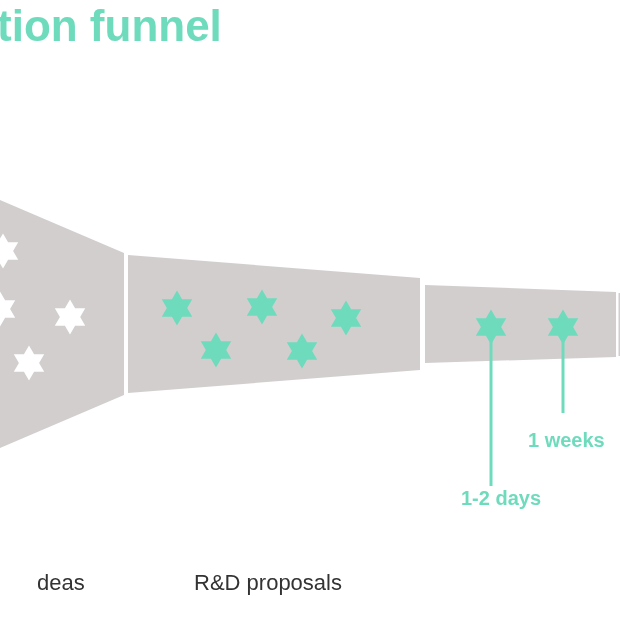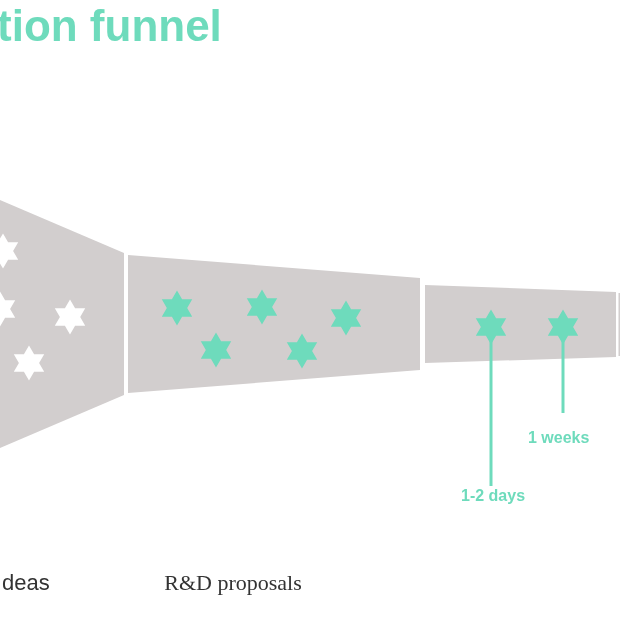--- a/index.html
+++ b/index.html
@@ -8,24 +8,25 @@
     background:#ffffff;font-family:"Liberation Sans",sans-serif;
   }
   .title{
     position:absolute;left:-3px;top:4px;
     font-size:44px;font-weight:bold;line-height:1;white-space:nowrap;
   }
   svg.funnel{position:absolute;left:0;top:0;}
   .stage-label{
     position:absolute;top:572px;font-size:22px;line-height:1;
     white-space:nowrap;
+    margin-left:35px;
   }
-  .stage-label.centered{transform:translateX(-50%);font-family:Liberation Serif, serif;}
+  .stage-label.centered{transform:translateX(-50%);}
   .annotation{
-    position:absolute;font-size:16px;font-weight:bold;line-height:1;
+    position:absolute;font-size:20px;font-weight:bold;line-height:1;
     white-space:nowrap;
   }
 </style>
 </head>
 <body>
 
 <div class="page" style="background: rgb(255, 255, 255);">
 
   <div class="title" style="color: rgb(110, 219, 188);">tion funnel</div>
 

